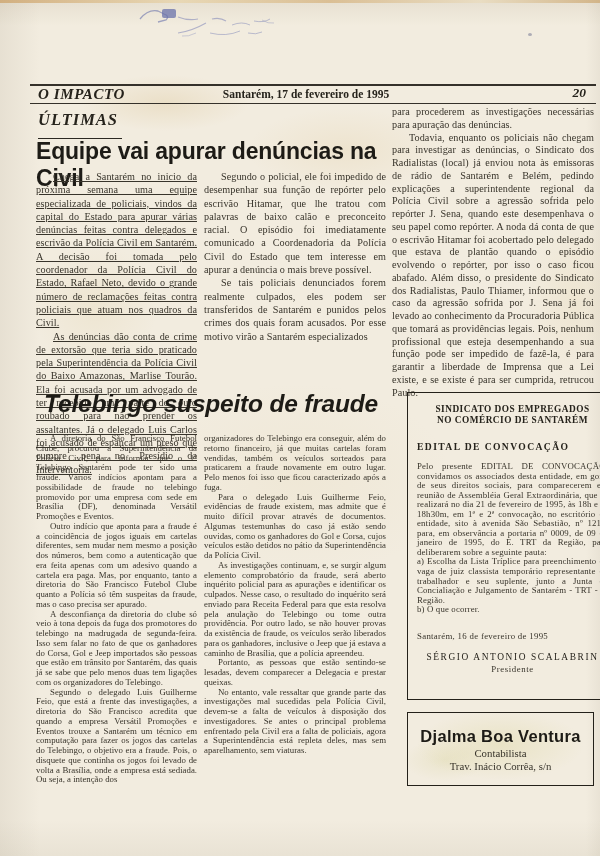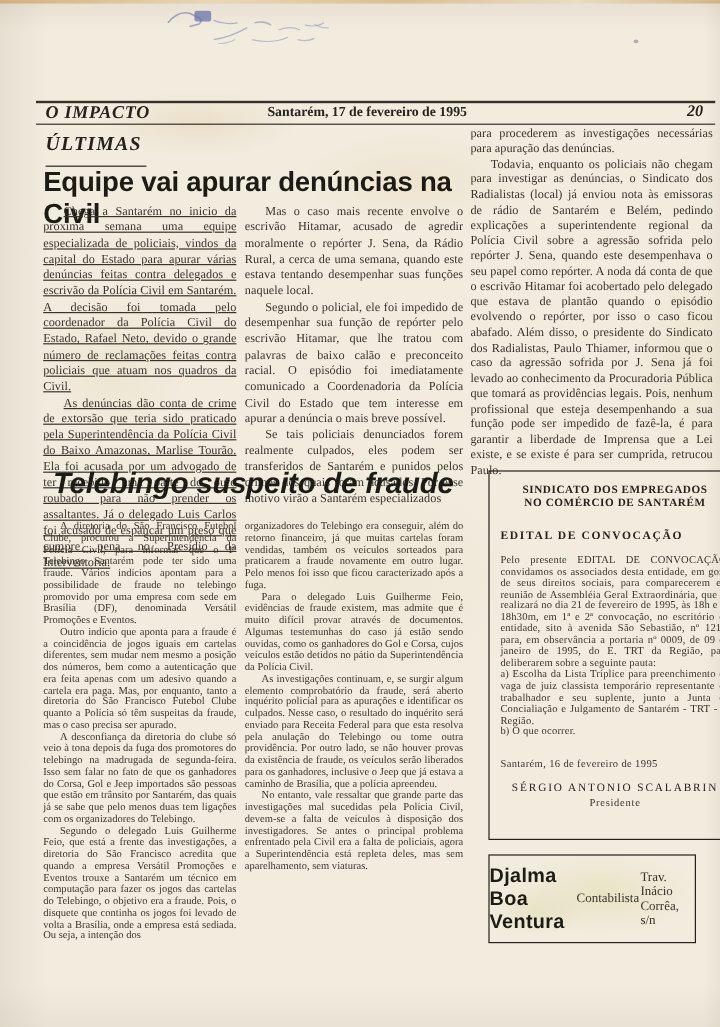--- a/index.html
+++ b/index.html
@@ -58,22 +58,22 @@
     border:1.6px solid #24211a;box-sizing:border-box;padding:11px 9px 0 9px;}
   .org-name{text-align:center;font-weight:bold;font-size:9.3px;letter-spacing:.5px;
     line-height:11px;color:#26231c;}
   .edital-title{text-align:left;font-weight:bold;font-size:9.6px;letter-spacing:1.4px;
     margin-top:15px;color:#26231c;}
   .edital-body{margin-top:10px;font-size:8.8px;line-height:9.55px;text-align:justify;letter-spacing:.15px;}
   .edital-item{font-size:8.8px;line-height:9.55px;text-align:justify;letter-spacing:.15px;}
   .edital-date{margin-top:16px;font-size:8.8px;letter-spacing:.3px;}
   .sig-name{margin-top:11px;text-align:center;font-weight:500;font-size:9.4px;letter-spacing:1.6px;color:#26231c;}
   .sig-title{margin-top:2px;text-align:center;font-size:8.8px;letter-spacing:.6px;}
-  .ad-box{position:absolute;left:407px;top:712px;width:173px;height:74px;
-    border:1.6px solid #24211a;box-sizing:border-box;display:flex;flex-direction:row;
+  .ad-box{position:absolute;left:407px;top:712px;width:187px;height:74px;
+    border:1.6px solid #24211a;box-sizing:border-box;display:flex;flex-direction:column;
     align-items:center;justify-content:center;gap:1px;}
   .ad-name{font-family:"Liberation Sans",sans-serif;font-weight:bold;font-size:16.5px;
     letter-spacing:.3px;color:#1d1b16;}
   .ad-role{font-size:10.8px;}
   .ad-address{font-size:10.8px;}
   
   .scribble{position:absolute;left:136px;top:3px;width:160px;height:42px;opacity:.8;}
   .pen-dot{position:absolute;left:528px;top:33px;width:4px;height:3px;border-radius:50%;
     background:rgba(90,95,130,.45);}
 </style>
@@ -100,41 +100,41 @@
 
   <div class="section-label">ÚLTIMAS</div>
 
   <div class="headline-1">Equipe vai apurar denúncias na Civil</div>
 
   <div id="a1-col1" class="col a1">
     <p>Chega a Santarém no inicio da próxima semana uma equipe especializada de policiais, vindos da capital do Estado para apurar várias denúncias feitas contra delegados e escrivão da Polícia Civil em Santarém. A decisão foi tomada pelo coordenador da Polícia Civil do Estado, Rafael Neto, devido o grande número de reclamações feitas contra policiais que atuam nos quadros da Civil.</p>
     <p>As denúncias dão conta de crime de extorsão que teria sido praticado pela Superintendência da Polícia Civil do Baixo Amazonas, Marlise Tourão. Ela foi acusada por um advogado de ter recebido uma parte do ouro roubado para não prender os assaltantes. Já o delegado Luis Carlos foi acusado de espancar um preso que cumpre pena no Presídio da Interventoria.</p>
   </div>
   <div id="a1-col2" class="col a1">
-    <p>Mas o caso mais recente envolve o escrivão Hitamar, acusado de agredir moralmente o repórter J. Sena, da Rádio Rural, a cerca de uma semana, quando este estava tentando desempenhar suas funções naquele local.</p>
     <p>Segundo o policial, ele foi impedido de desempenhar sua função de repórter pelo escrivão Hitamar, que lhe tratou com palavras de baixo calão e preconceito racial. O episódio foi imediatamente comunicado a Coordenadoria da Polícia Civil do Estado que tem interesse em apurar a denúncia o mais breve possível.</p>
     <p>Se tais policiais denunciados forem realmente culpados, eles podem ser transferidos de Santarém e punidos pelos crimes dos quais foram acusados. Por esse motivo virão a Santarém especializados</p>
   </div>
   <div id="a1-col3" class="col a1c3">
     <p class="cont">para procederem as investigações necessárias para apuração das denúncias.</p>
     <p>Todavia, enquanto os policiais não chegam para investigar as denúncias, o Sindicato dos Radialistas (local) já enviou nota às emissoras de rádio de Santarém e Belém, pedindo explicações a superintendente regional da Polícia Civil sobre a agressão sofrida pelo repórter J. Sena, quando este desempenhava o seu papel como repórter. A noda dá conta de que o escrivão Hitamar foi acobertado pelo delegado que estava de plantão quando o episódio evolvendo o repórter, por isso o caso ficou abafado. Além disso, o presidente do Sindicato dos Radialistas, Paulo Thiamer, informou que o caso da agressão sofrida por J. Sena já foi levado ao conhecimento da Procuradoria Pública que tomará as providências legais. Pois, nenhum profissional que esteja desempenhando a sua função pode ser impedido de fazê-la, é para garantir a liberdade de Imprensa que a Lei existe, e se existe é para ser cumprida, retrucou Paulo.</p>
   </div>
 
   <div class="headline-2">Telebingo suspeito de fraude</div>
 
   <div id="a2-col1" class="col a2">
     <p>A diretoria do São Francisco Futebol Clube, procurou a Superintendência da Polícia Civil, para informar que o 1º Telebingo Santarém pode ter sido uma fraude. Vários indícios apontam para a possibilidade de fraude no telebingo promovido por uma empresa com sede em Brasília (DF), denominada Versátil Promoções e Eventos.</p>
     <p>Outro indício que aponta para a fraude é a coincidência de jogos iguais em cartelas diferentes, sem mudar nem mesmo a posição dos números, bem como a autenticação que era feita apenas com um adesivo quando a cartela era paga. Mas, por enquanto, tanto a diretoria do São Francisco Futebol Clube quanto a Polícia só têm suspeitas da fraude, mas o caso precisa ser apurado.</p>
     <p>A desconfiança da diretoria do clube só veio à tona depois da fuga dos promotores do telebingo na madrugada de segunda-feira. Isso sem falar no fato de que os ganhadores do Corsa, Gol e Jeep importados são pessoas que estão em trânsito por Santarém, das quais já se sabe que pelo menos duas tem ligações com os organizadores do Telebingo.</p>
     <p>Segundo o delegado Luis Guilherme Feio, que está a frente das investigações, a diretoria do São Francisco acredita que quando a empresa Versátil Promoções e Eventos trouxe a Santarém um técnico em computação para fazer os jogos das cartelas do Telebingo, o objetivo era a fraude. Pois, o disquete que continha os jogos foi levado de volta a Brasília, onde a empresa está sediada. Ou seja, a intenção dos</p>
   </div>
   <div id="a2-col2" class="col a2">
     <p class="cont">organizadores do Telebingo era conseguir, além do retorno financeiro, já que muitas cartelas foram vendidas, também os veículos sorteados para praticarem a fraude novamente em outro lugar. Pelo menos foi isso que ficou caracterizado após a fuga.</p>
     <p>Para o delegado Luis Guilherme Feio, evidências de fraude existem, mas admite que é muito difícil provar através de documentos. Algumas testemunhas do caso já estão sendo ouvidas, como os ganhadores do Gol e Corsa, cujos veículos estão detidos no pátio da Superintendência da Polícia Civil.</p>
     <p>As investigações continuam, e, se surgir algum elemento comprobatório da fraude, será aberto inquérito policial para as apurações e identificar os culpados. Nesse caso, o resultado do inquérito será enviado para Receita Federal para que esta resolva pela anulação do Telebingo ou tome outra providência. Por outro lado, se não houver provas da existência de fraude, os veículos serão liberados para os ganhadores, inclusive o Jeep que já estava a caminho de Brasília, que a polícia apreendeu.</p>
+    <p>Portanto, as pessoas que estão sentindo-se lesadas, devem comparecer a Delegacia e prestar queixas.</p>
     <p>No entanto, vale ressaltar que grande parte das investigações mal sucedidas pela Polícia Civil, devem-se a falta de veículos à disposição dos investigadores. Se antes o principal problema enfrentado pela Civil era a falta de policiais, agora a Superintendência está repleta deles, mas sem aparelhamento, sem viaturas.</p>
   </div>
 
   <div class="edital-box">
     <div class="org-name">SINDICATO DOS EMPREGADOS</div>
     <div class="org-name">NO COMÉRCIO DE SANTARÉM</div>
     <div class="edital-title">EDITAL DE CONVOCAÇÃO</div>
     <div class="edital-body">Pelo presente EDITAL DE CONVOCAÇÃO, convidamos os associados desta entidade, em gozo de seus direitos sociais, para comparecerem em reunião de Assembléia Geral Extraordinária, que se realizará no dia 21 de fevereiro de 1995, às 18h e às 18h30m, em 1ª e 2ª convocação, no escritório da entidade, sito à avenida São Sebastião, nº 1213, para, em observância a portaria nº 0009, de 09 de janeiro de 1995, do E. TRT da Região, para deliberarem sobre a seguinte pauta:</div>
     <div class="edital-item">a) Escolha da Lista Tríplice para preenchimento da vaga de juiz classista temporário representante de trabalhador e seu suplente, junto a Junta de Concialiação e Julgamento de Santarém - TRT - 8ª Região.</div>
     <div class="edital-item">b) O que ocorrer.</div>

